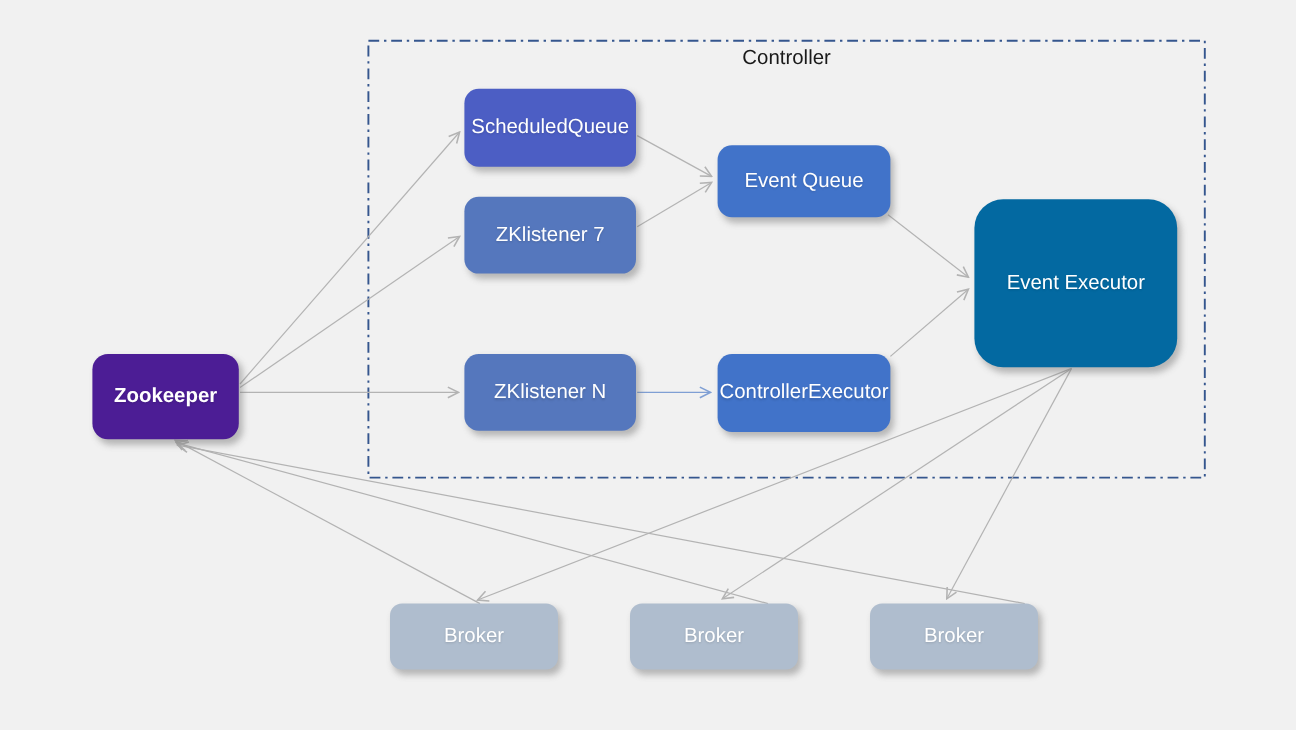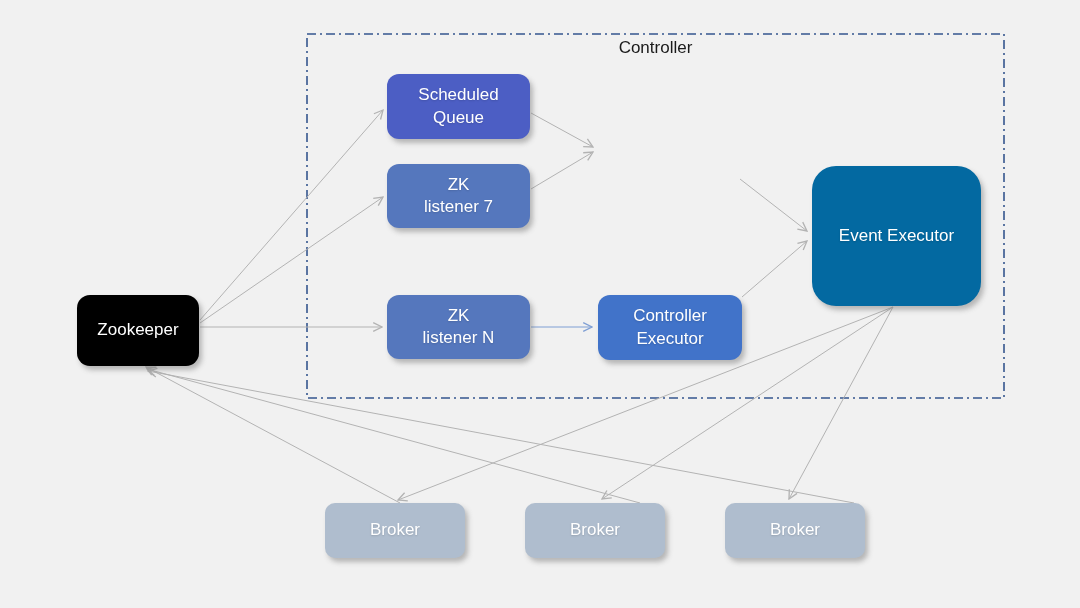--- a/index.html
+++ b/index.html
@@ -7,21 +7,21 @@
     width:1080px;height:608px;
     background:#f1f1f1;
     font-family:"Liberation Sans", sans-serif;
     overflow:hidden;
   }
   .canvas{position:relative;width:1032px;height:608px;}
   svg.overlay{position:absolute;left:0;top:0;width:1080px;height:608px;z-index:1;}
 
   .node{
     position:absolute;z-index:2;
-    display:flex;flex-direction:column;align-items:center;justify-content:center;
+    display:flex;flex-direction:row;align-items:center;justify-content:center;
     color:#ffffff;font-size:17px;line-height:1.32;text-align:center;
     box-shadow:3px 4px 5px rgba(110,110,110,0.45);
     text-shadow:0 1px 2px rgba(0,0,0,0.15);
   }
   .node span{display:block;}
 
   .n-zookeeper        {left:77px;  top:295px; width:122px; height:71px;  border-radius:13px;}
   .n-scheduled-task   {left:387px; top:74px;  width:143px; height:65px;  border-radius:12px;}
   .n-zk-listener-1    {left:387px; top:164px; width:143px; height:64px;  border-radius:12px;}
   .n-zk-listener-n    {left:387px; top:295px; width:143px; height:64px;  border-radius:12px;}
@@ -64,39 +64,42 @@
       <line x1="893" y1="307" x2="398" y2="500" stroke="#b3b3b3" stroke-width="1" marker-end="url(#arrow-gray)"></line>
       <line x1="893" y1="307" x2="602" y2="499" stroke="#b3b3b3" stroke-width="1" marker-end="url(#arrow-gray)"></line>
       <line x1="893" y1="307" x2="789" y2="499" stroke="#b3b3b3" stroke-width="1" marker-end="url(#arrow-gray)"></line>
       <line x1="400" y1="503" x2="146" y2="367" stroke="#b3b3b3" stroke-width="1" marker-end="url(#arrow-gray)"></line>
       <line x1="640" y1="503" x2="147" y2="369" stroke="#b3b3b3" stroke-width="1" marker-end="url(#arrow-gray)"></line>
       <line x1="854" y1="503" x2="148" y2="371" stroke="#b3b3b3" stroke-width="1" marker-end="url(#arrow-gray)"></line>
     </svg>
 
   <div class="controller-title" style="color: rgb(26, 26, 26);">Controller</div>
 
-  <div class="node n-zookeeper" style="background: #000000;">
+  <div class="node n-zookeeper" style="background: #4c1d95; font-weight: bold;">
     <span>Zookeeper</span>
   </div>
 
   <div class="node n-scheduled-task" style="background: rgb(76, 94, 196);">
     <span>Scheduled</span>
     <span>Queue</span>
   </div>
 
   <div class="node n-zk-listener-1" style="background: rgb(85, 119, 189);">
     <span>ZK</span>
     <span>listener 7</span>
   </div>
 
   <div class="node n-zk-listener-n" style="background: rgb(85, 119, 189);">
     <span>ZK</span>
     <span>listener N</span>
   </div>
 
+  <div class="node n-event-queue" style="background: rgb(65, 115, 201);">
+    <span>Event Queue</span>
+  </div>
 
   <div class="node n-controller-context" style="background: rgb(65, 115, 201);">
     <span>Controller</span>
     <span>Executor</span>
   </div>
 
   <div class="node n-event-executor" style="background: #0369a1;">
     <span>Event Executor</span>
   </div>
 

